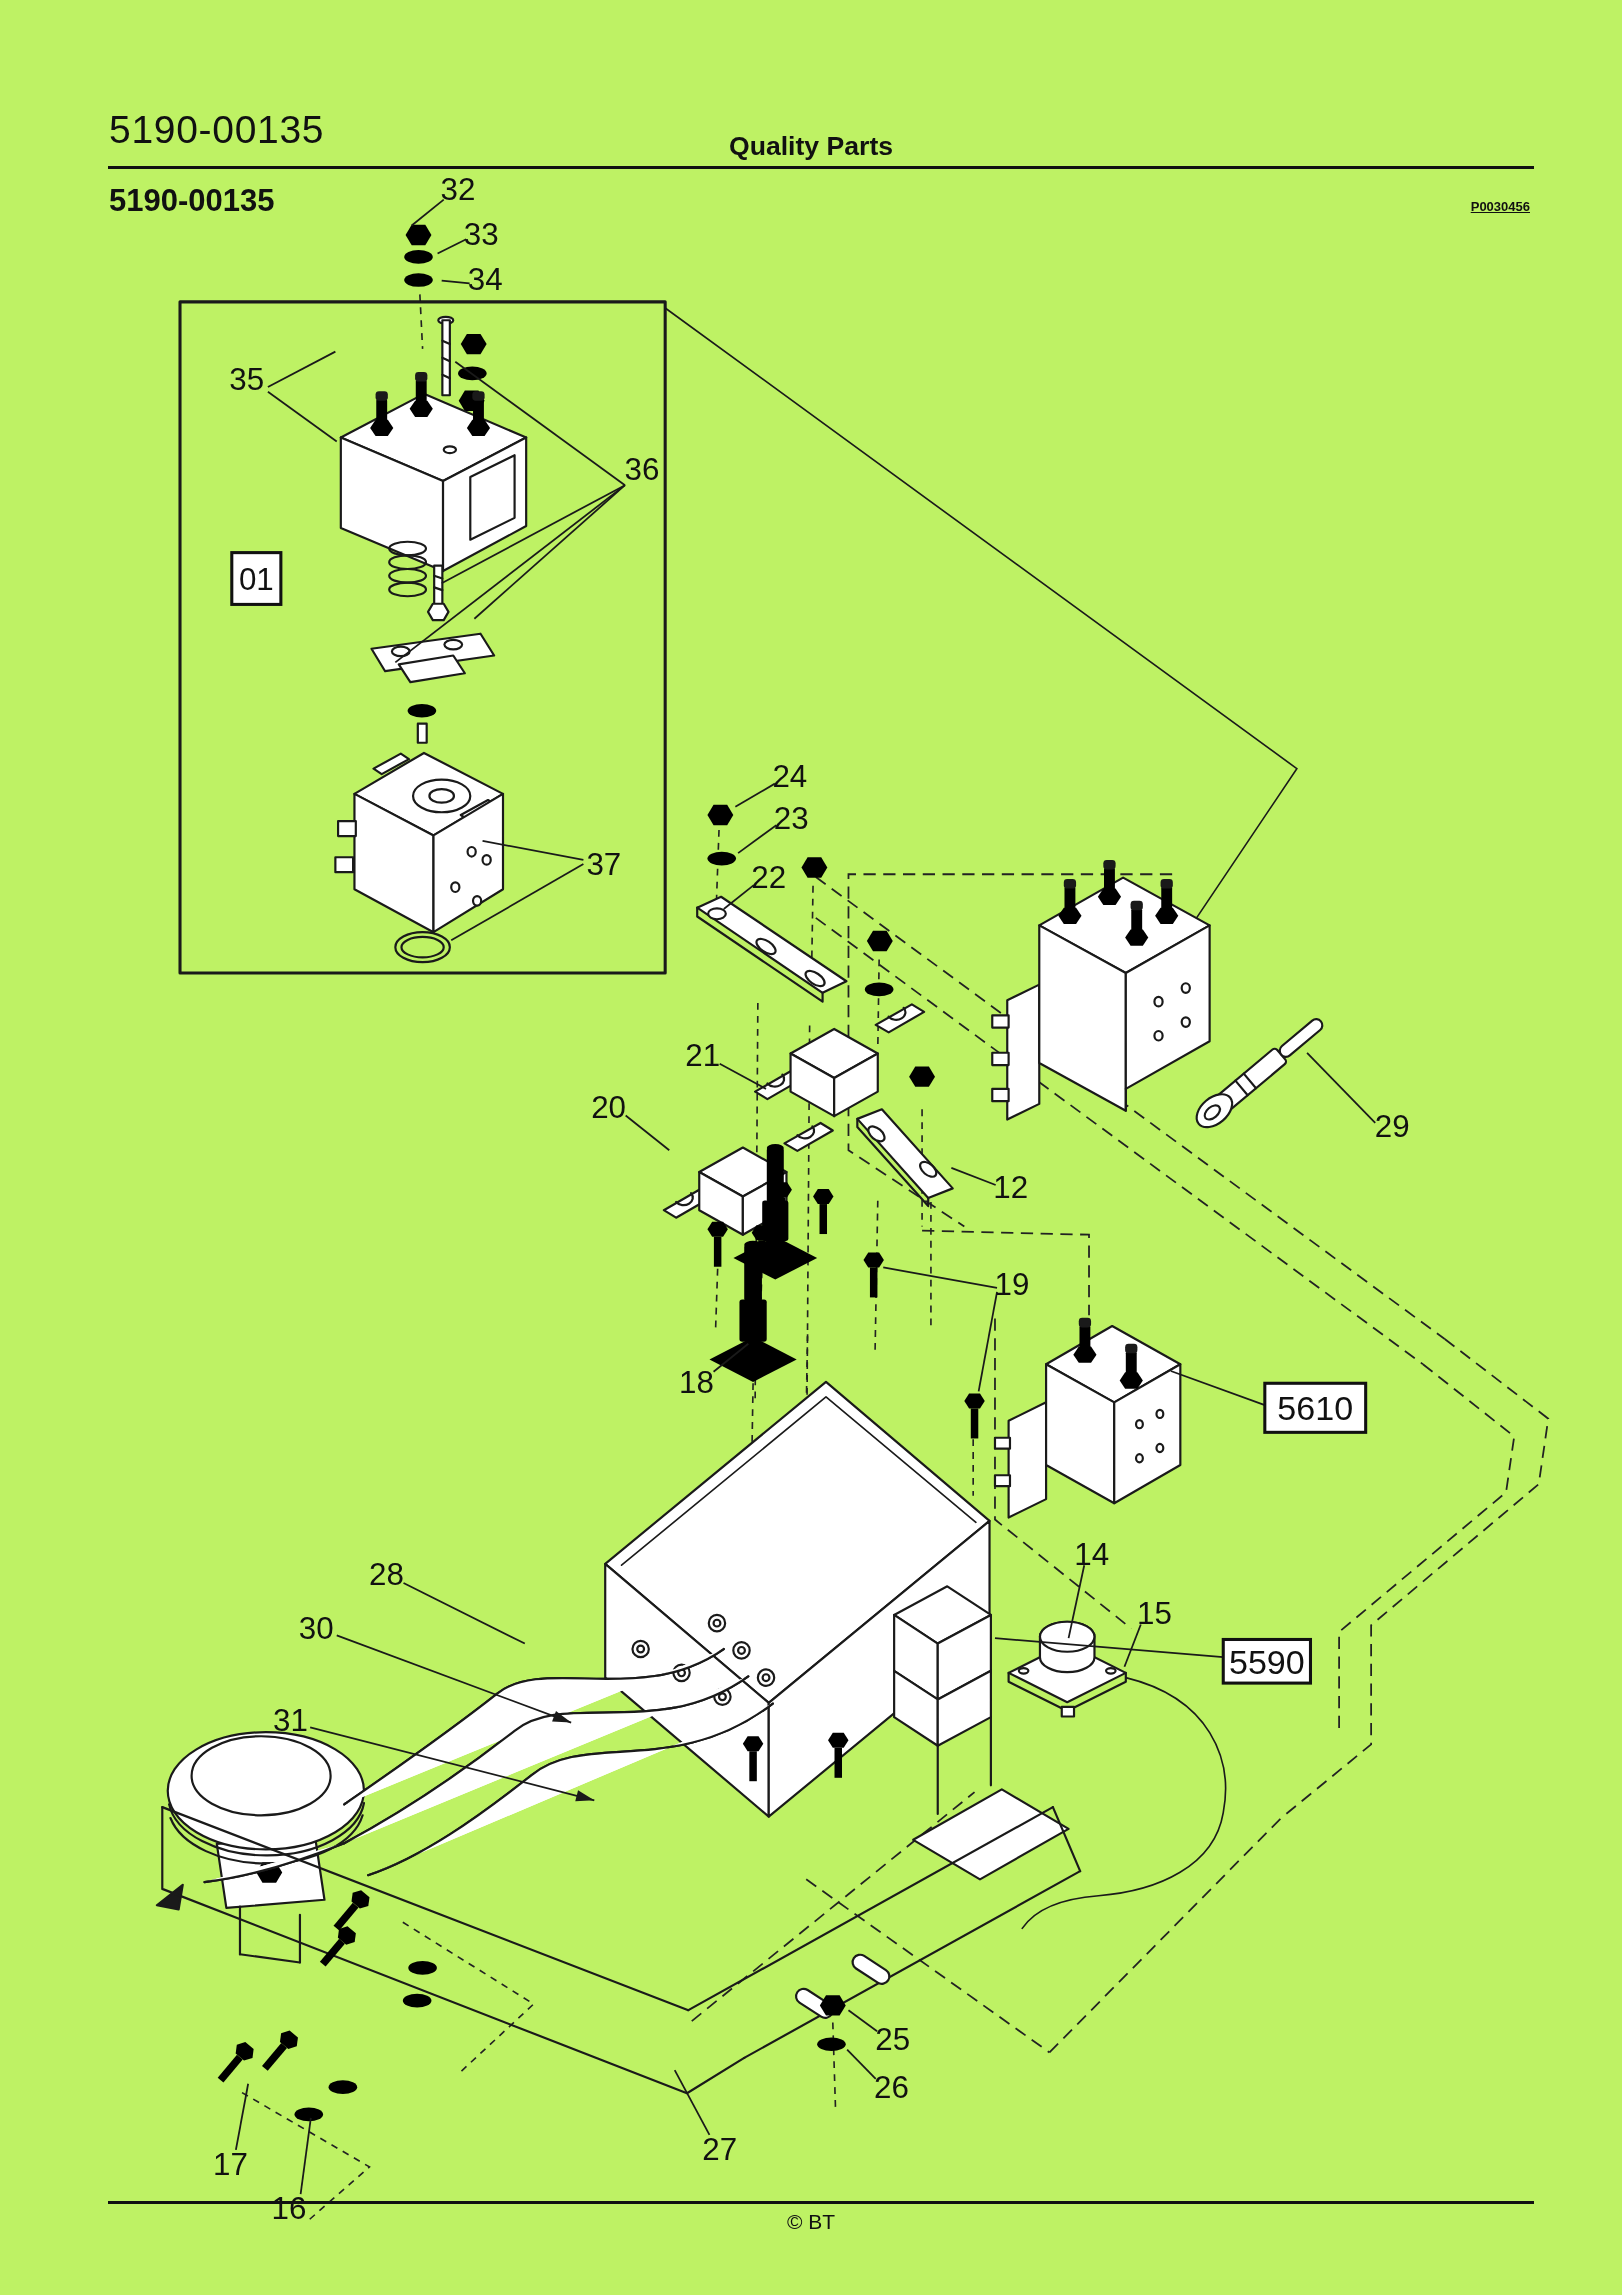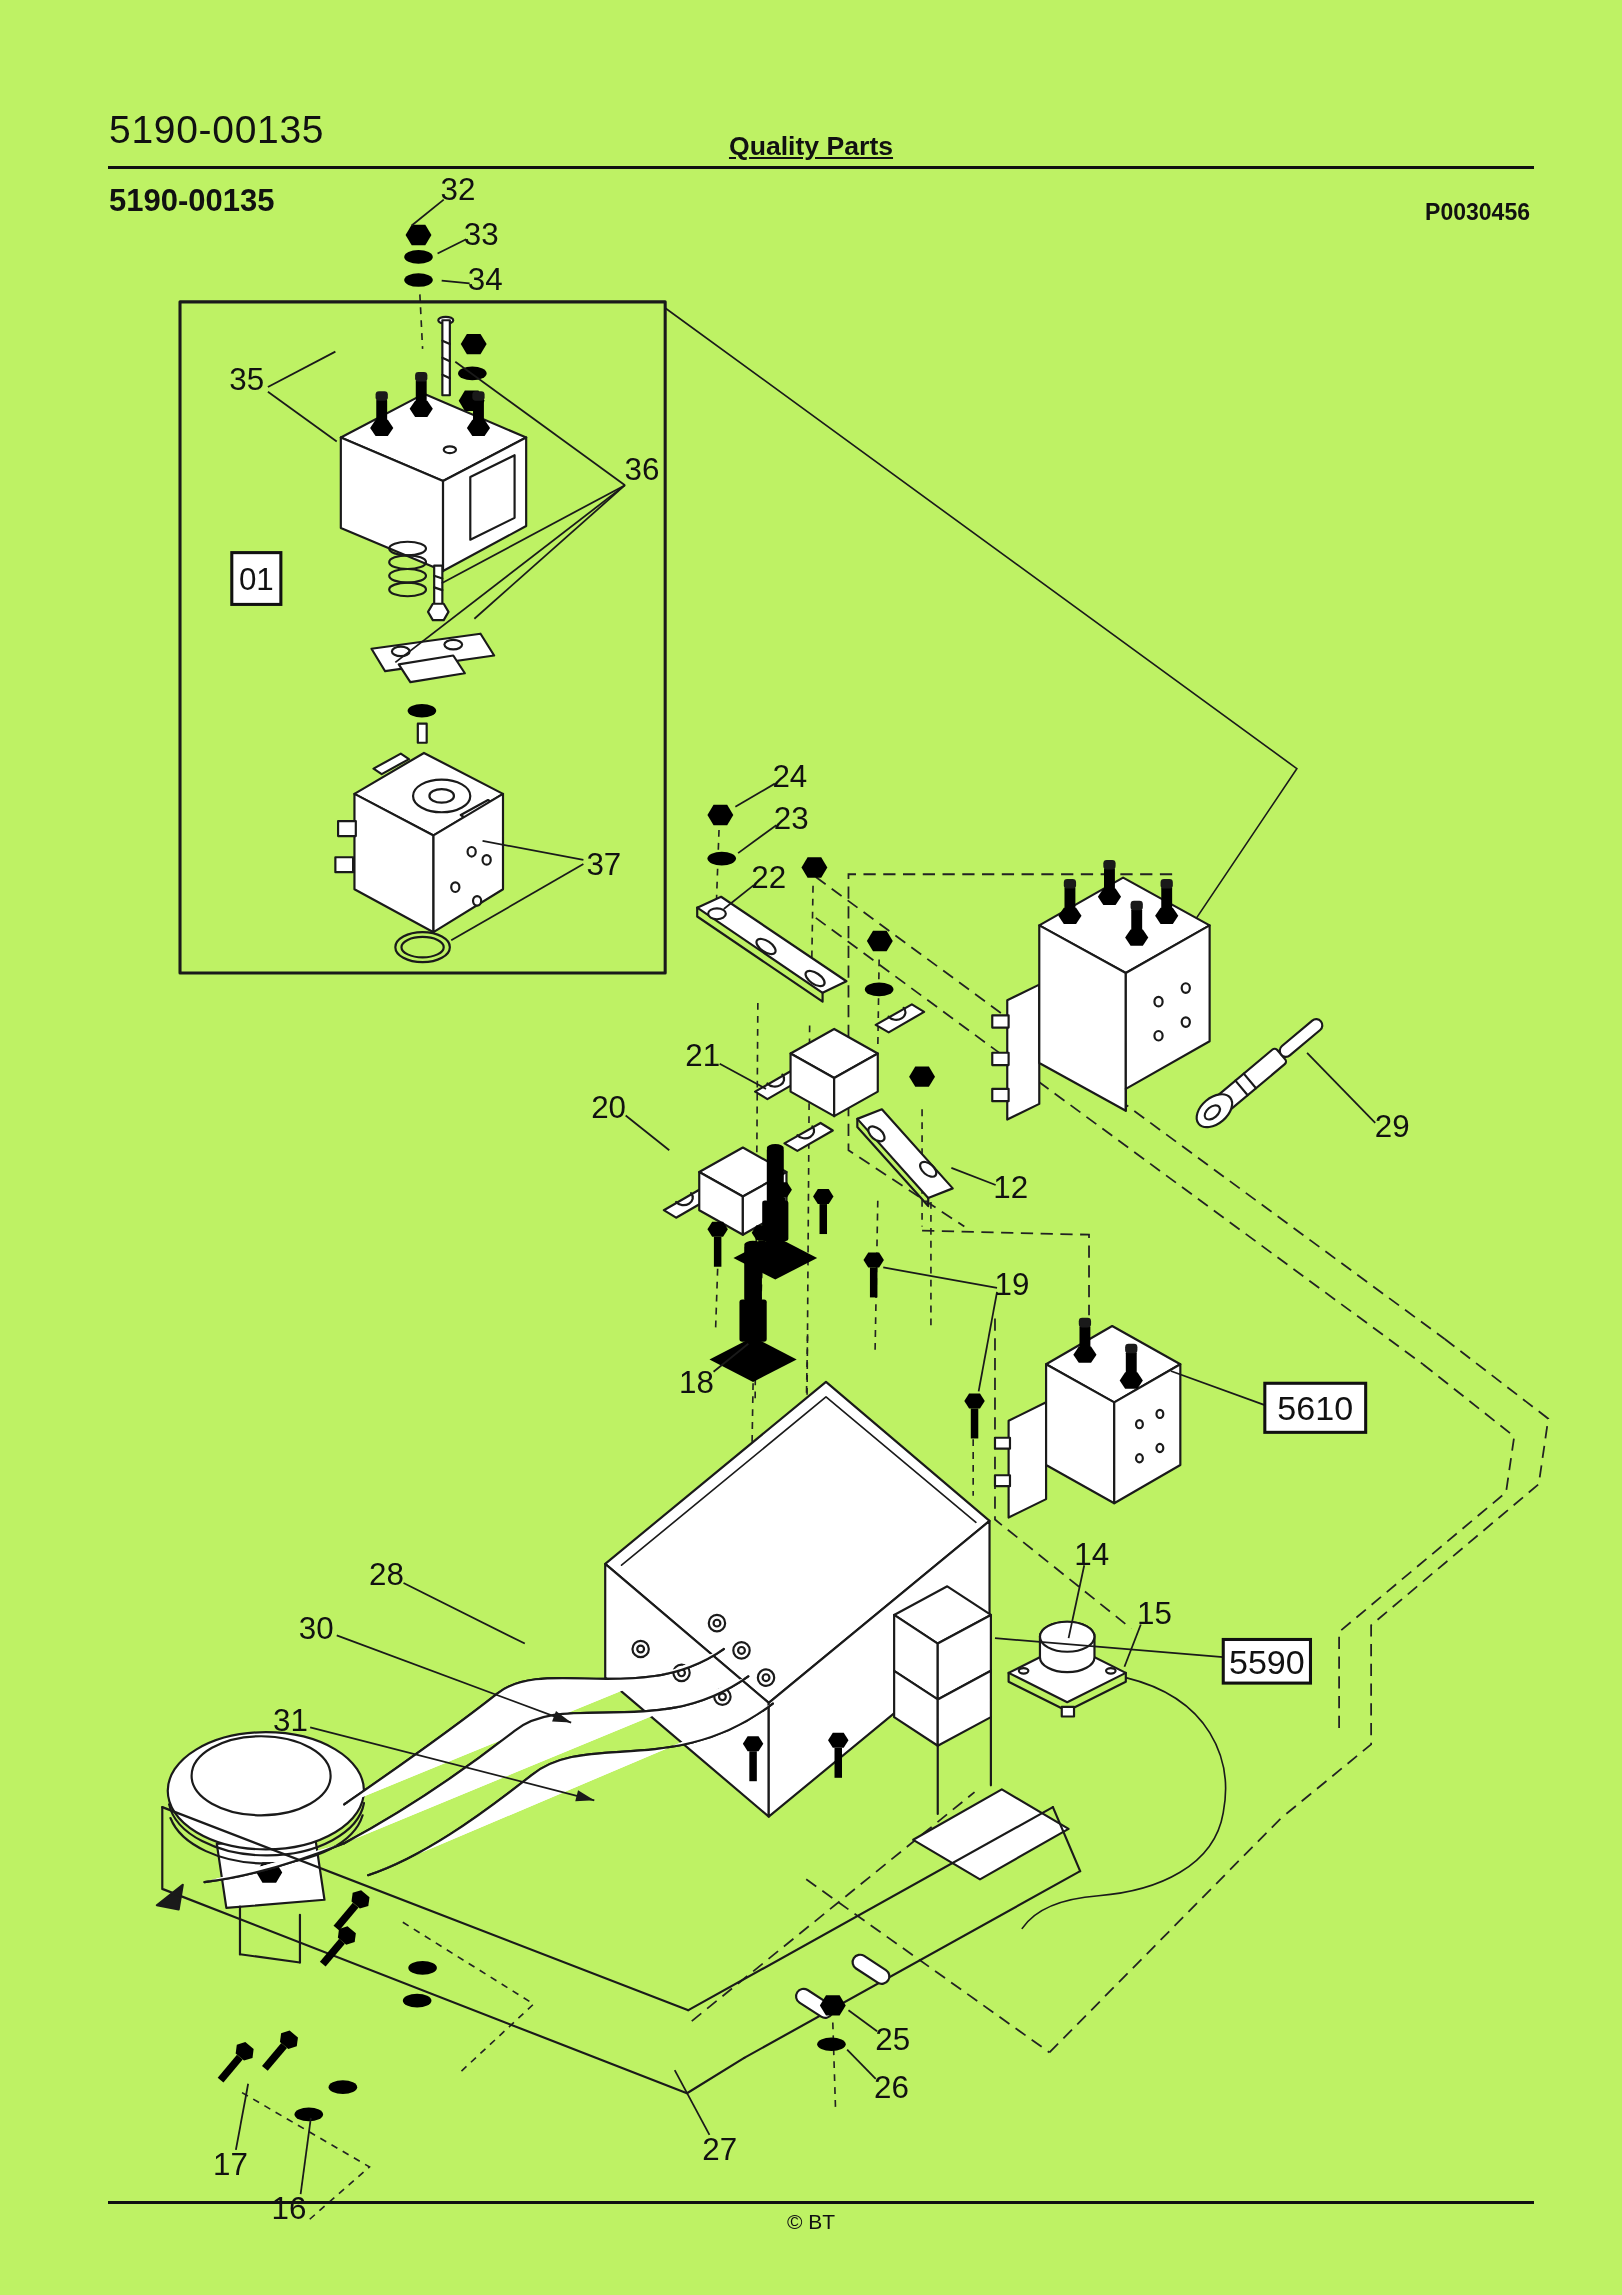--- a/index.html
+++ b/index.html
@@ -1,25 +1,25 @@
 <!DOCTYPE html>
 <html style="font-size:11px"><head>
 <meta charset="utf-8">
 <title>5190-00135 Quality Parts</title>
 <style>
   html,body{margin:0;padding:0;background:#ffffff;}
   .page{position:relative;width:1622px;height:2295px;background:#bef264;
         font-family:"Liberation Sans", sans-serif;color:#111;overflow:hidden;}
   .abs{position:absolute;}
   .doc-top{left:109px;top:108px;font-size:39px;font-weight:400;letter-spacing:0.7px;}
-  .qp{left:0;top:131px;width:1622px;text-align:center;font-size:26.6px;font-weight:700;text-decoration:underline;}
+  .qp{left:0;top:131px;width:1622px;text-align:center;font-size:26.6px;font-weight:700;}
   .rule{left:108px;width:1426px;height:3.4px;background:#111;}
   .top-rule{top:166px;}
   .doc-bold{left:109px;top:183px;font-size:31px;font-weight:700;}
-  .fig-code{right:92px;top:199px;font-size:23px;font-weight:700;}
+  .fig-code{right:92px;top:199px;font-size:13px;font-weight:700;text-decoration:underline;}
   .bot-rule{top:2201px;}
   .footer-txt{left:0;top:2210px;width:1622px;text-align:center;font-size:21px;}
   svg#diagram{position:absolute;left:0;top:0;}
   
   #parts path,#parts rect,#parts ellipse,#parts circle,#parts polygon{
       fill:#fff;stroke:#1a1a1a;stroke-width:3.2;stroke-linejoin:round;stroke-linecap:round;}
   #parts line,#parts polyline{fill:none;stroke:#1a1a1a;stroke-width:3.2;stroke-linecap:round;}
   .nf{fill:none !important;}
   .ink{fill:#1a1a1a !important;}
   .thin{stroke-width:2.4 !important;}

